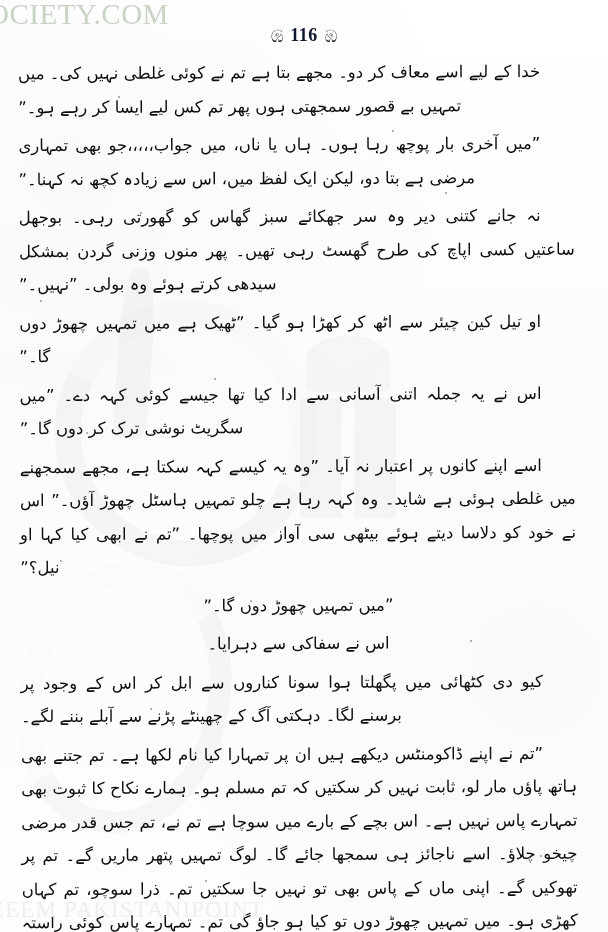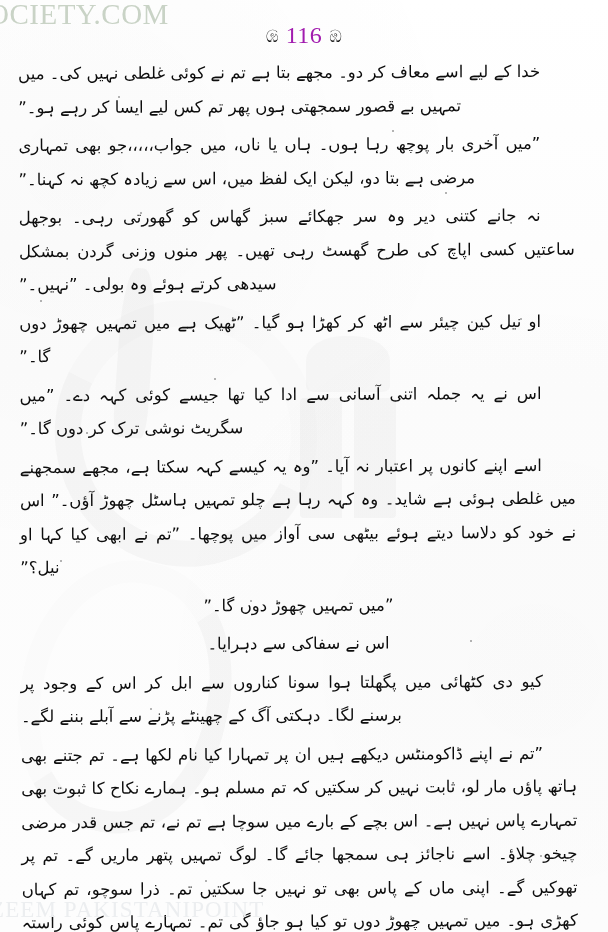--- a/index.html
+++ b/index.html
@@ -143,23 +143,23 @@
   .orn {
     font-family: "DejaVu Sans", sans-serif;
     font-size: 17px;
     color: #111111;
     line-height: 1;
     transform: translateY(1px);
   }
   .orn.left  { transform: translateY(1px) scaleX(-1); }
   .page-num {
     font-family: "Liberation Serif", "DejaVu Serif", serif;
-    font-weight: normal;
-    font-size: 24px;
-    color: #a21caf;
+    font-weight: bold;
+    font-size: 18px;
+    color: #0f172a;
     letter-spacing: 0.5px;
     line-height: 1;
   }
 
   
   .body-text {
     position: absolute;
     left: 18px;
     top: 56px;
     width: 556px;

